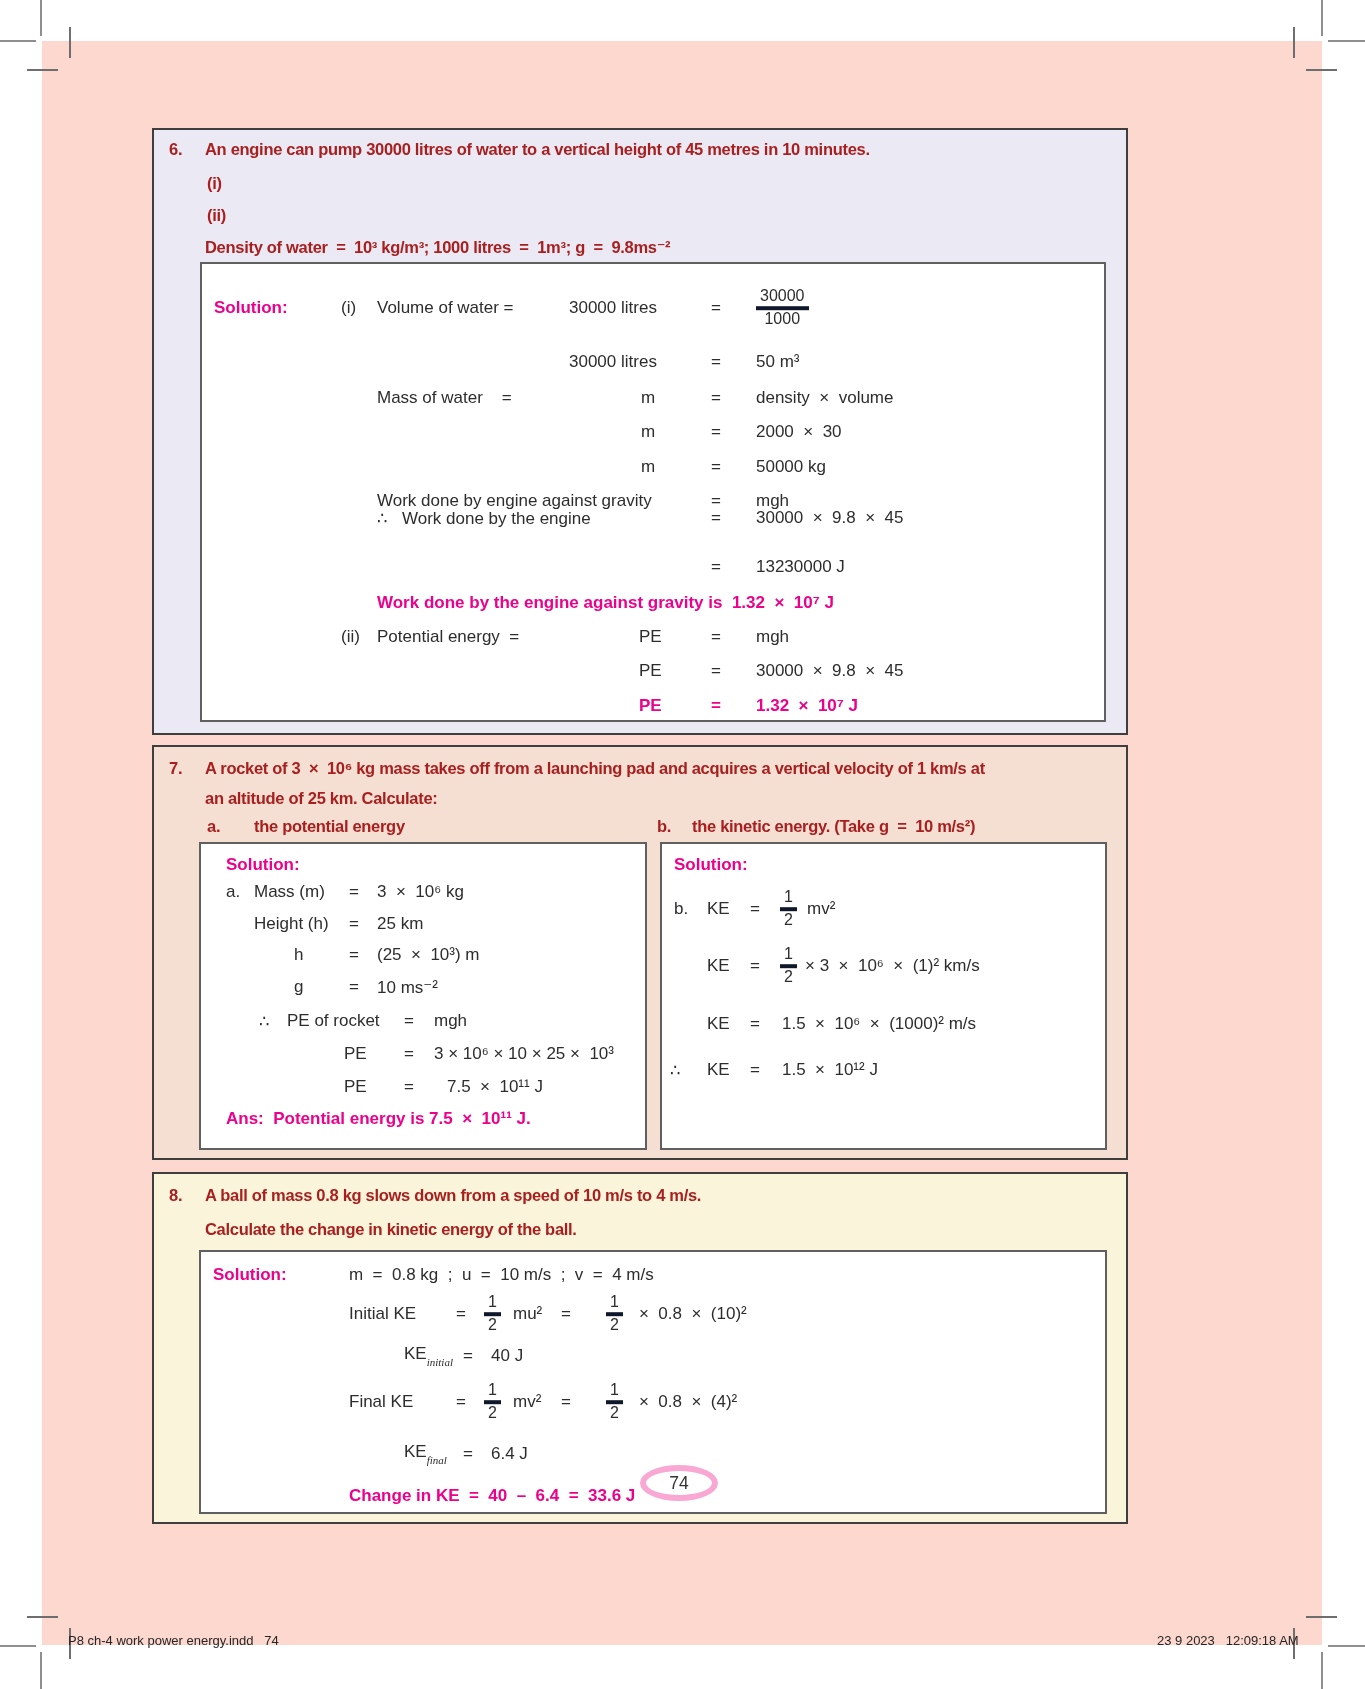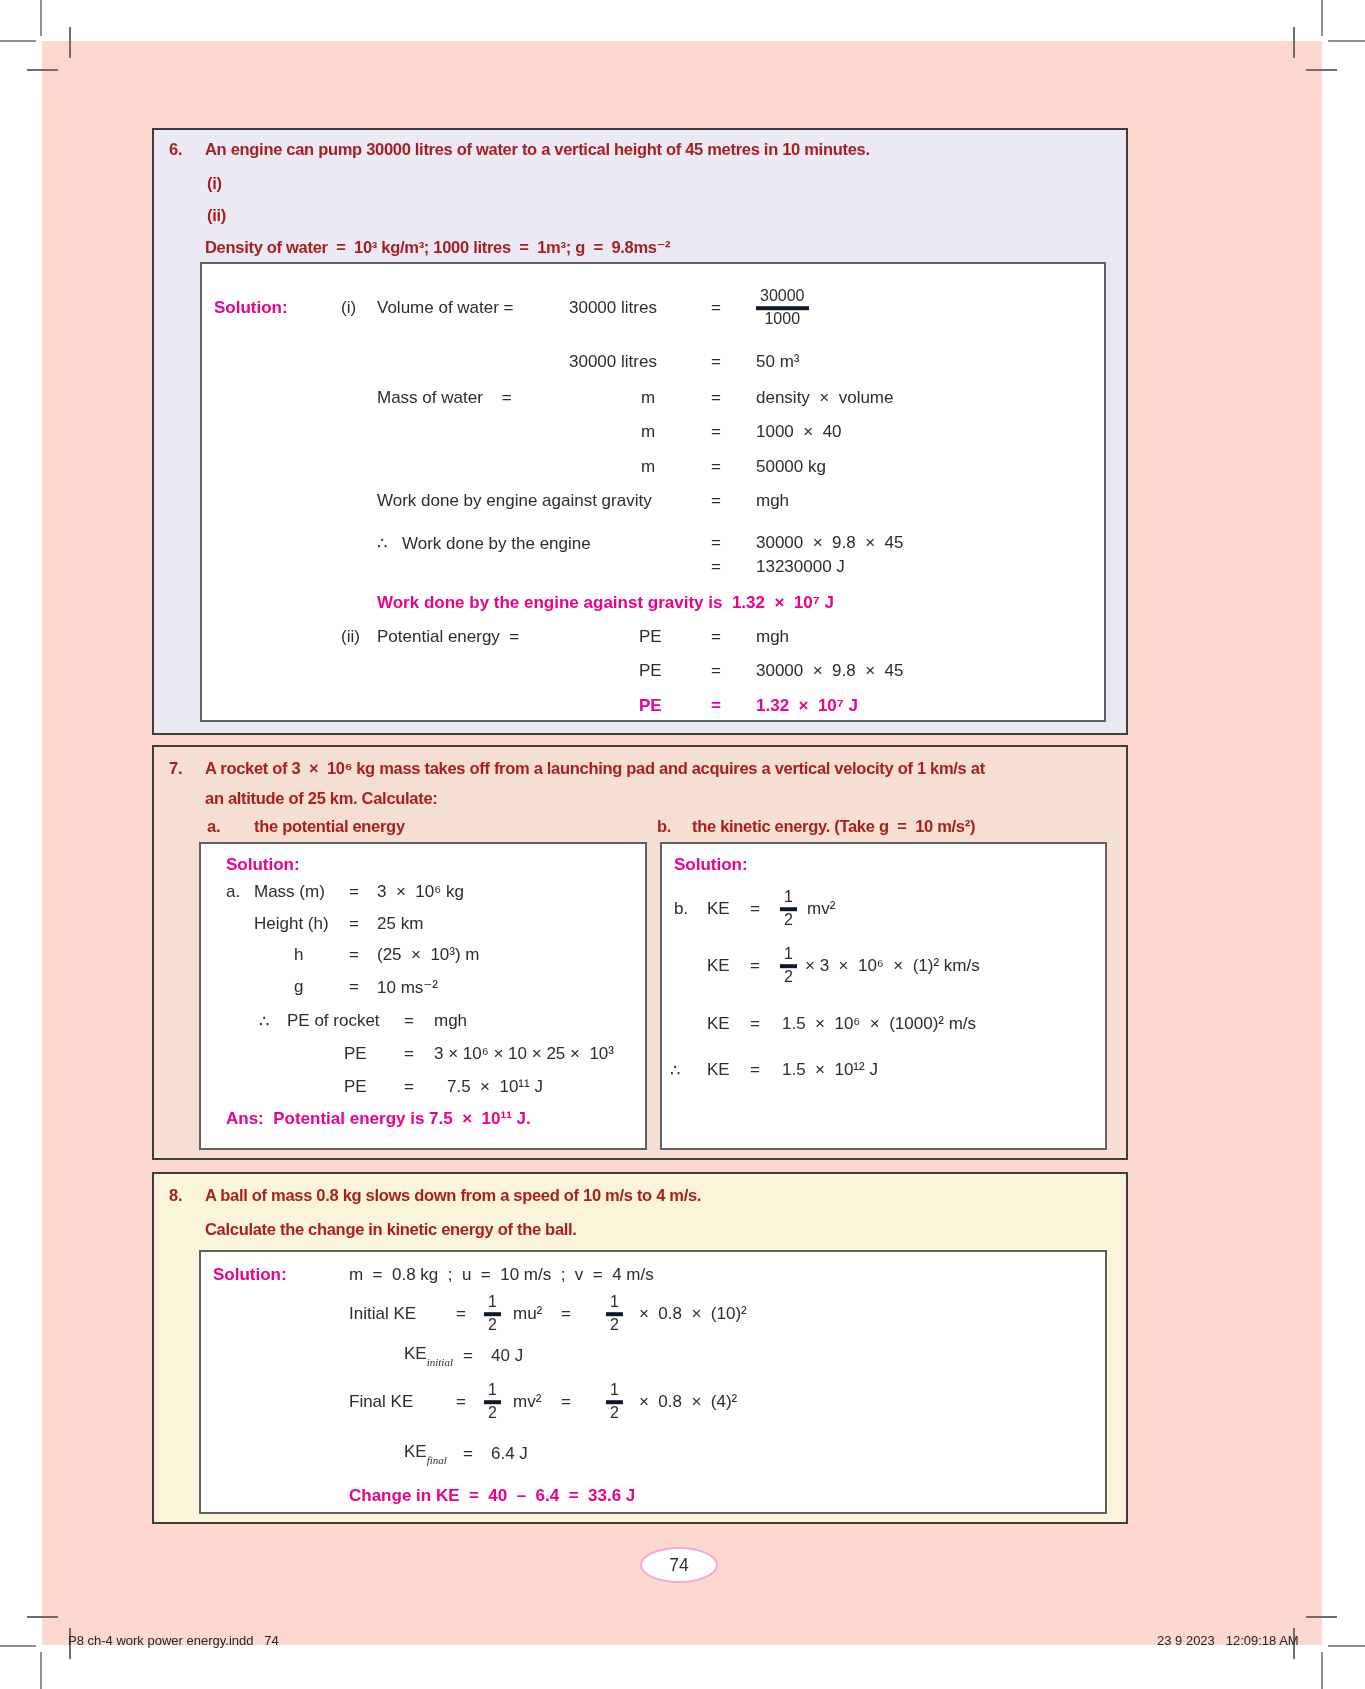--- a/index.html
+++ b/index.html
@@ -16,22 +16,22 @@
   .hline{position:absolute;font-size:16.5px;white-space:pre;}
   .mag{color:#ec008c;font-weight:bold;}
   .crow{position:absolute;left:0;right:0;font-size:17px;}
   .crow>*{position:absolute;top:50%;transform:translateY(-50%);white-space:pre;}
   [data-bind]{white-space:pre;}
   .frac{display:inline-block;text-align:center;line-height:1.05;font-size:16px;}
   .frac .fnum{display:block;border-bottom:4px solid #0f172a;padding:0 4px 1px;}
   .frac .fden{display:block;padding-top:1px;}
   .sub{font-family:"Liberation Serif","DejaVu Serif",serif;font-style:italic;font-size:11px;
        vertical-align:-7px;letter-spacing:0;}
-  .oval{position:absolute;left:640px;top:1547px;width:78px;height:36px;background:#fff;
-        border:2px solid #f9a8d4;border-radius:50%;display:flex;align-items:center;
+  .oval{position:absolute;left:640px;top:1465px;width:78px;height:36px;background:#fff;
+        border:6px solid #f9a8d4;border-radius:50%;display:flex;align-items:center;
         justify-content:center;font-size:17.5px;color:#333;box-sizing:border-box;}
   .footer{position:absolute;top:1633px;font-size:13px;color:#262626;}
   .cm{position:absolute;background:#8f8f8f;}
 </style>
 </head>
 <body>
 
 <div class="page">
   <div class="sheet"></div>
 
@@ -75,33 +75,33 @@
       </div>
       <div class="crow" style="top:122px;height:24px">
         <span style="left:175px" data-bind="q6.rows.r3_label">Mass of water    =</span>
         <span style="left:439px" data-bind="q6.rows.r3_mid">m</span>
         <span style="left:509px" data-bind="q6.rows.r3_eq">=</span>
         <span style="left:554px" data-bind="q6.rows.r3_val">density  ×  volume</span>
       </div>
       <div class="crow" style="top:156px;height:24px">
         <span style="left:439px" data-bind="q6.rows.r4_mid">m</span>
         <span style="left:509px" data-bind="q6.rows.r4_eq">=</span>
-        <span style="left:554px" data-bind="q6.rows.r4_val">1000  ×  40</span>
+        <span style="left:554px" data-bind="q6.rows.r4_val">2000  ×  30</span>
       </div>
       <div class="crow" style="top:191px;height:24px">
         <span style="left:439px" data-bind="q6.rows.r5_mid">m</span>
         <span style="left:509px" data-bind="q6.rows.r5_eq">=</span>
         <span style="left:554px" data-bind="q6.rows.r5_val">50000 kg</span>
       </div>
       <div class="crow" style="top:225px;height:24px">
         <span style="left:175px" data-bind="q6.rows.r6_label">Work done by engine against gravity</span>
         <span style="left:509px" data-bind="q6.rows.r6_eq">=</span>
         <span style="left:554px" data-bind="q6.rows.r6_val">mgh</span>
       </div>
-      <div class="crow" style="top:267px;height:24px">
+      <div class="crow" style="top:242px;height:24px">
         <span style="left:175px" data-bind="q6.rows.r7_label">∴   Work done by the engine</span>
         <span style="left:509px" data-bind="q6.rows.r7_eq">=</span>
         <span style="left:554px" data-bind="q6.rows.r7_val">30000  ×  9.8  ×  45</span>
       </div>
       <div class="crow" style="top:291px;height:24px">
         <span style="left:509px" data-bind="q6.rows.r8_eq">=</span>
         <span style="left:554px" data-bind="q6.rows.r8_val">13230000 J</span>
       </div>
       <div class="crow" style="top:327px;height:24px">
         <span class="mag" style="left:175px" data-bind="q6.rows.r9">Work done by the engine against gravity is  1.32  ×  10⁷ J</span>

